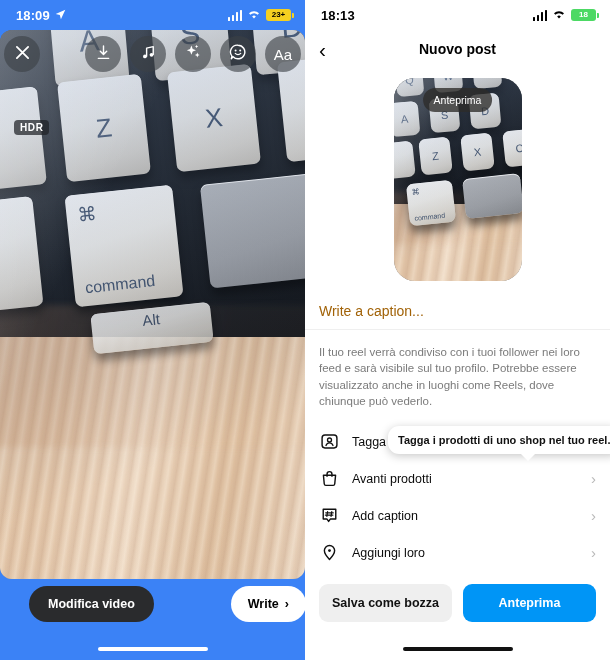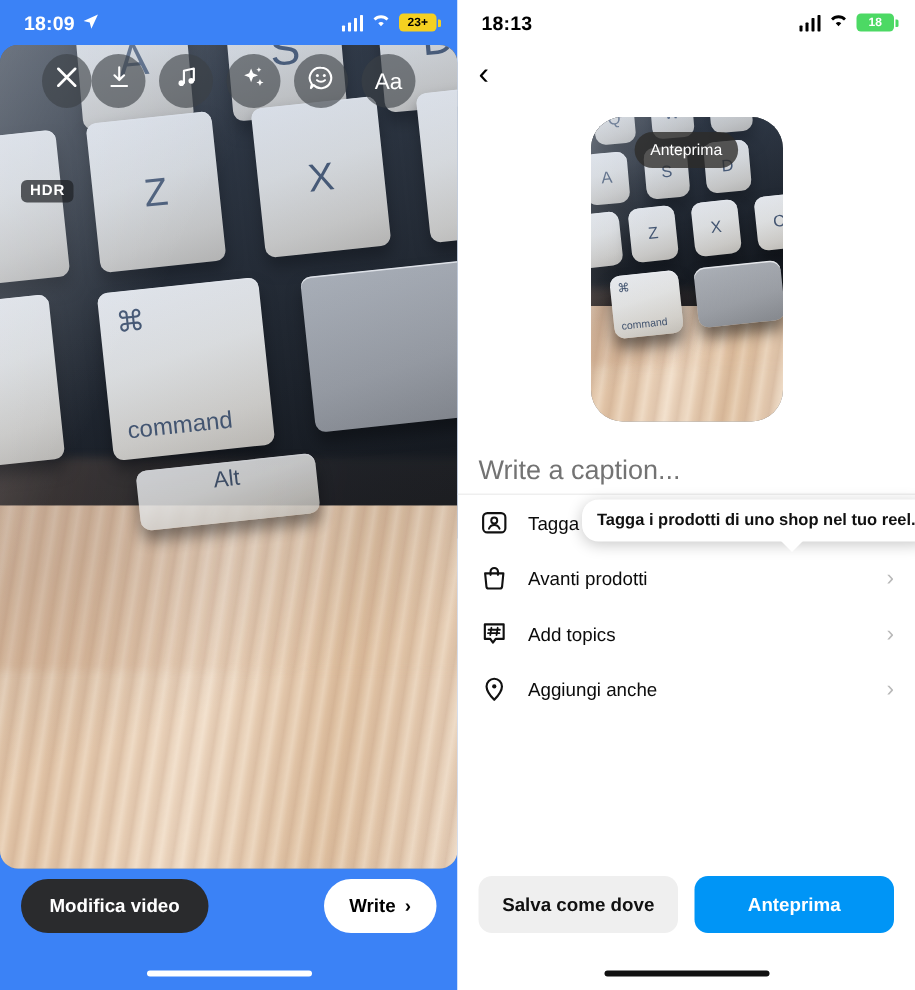--- a/index.html
+++ b/index.html
@@ -43,26 +43,26 @@
   .keys{position:absolute;inset:0;overflow:hidden;}
   .key{position:absolute;border-radius:7px;
     background:linear-gradient(168deg,#ffffff 0%,#f3f2ee 42%,#ddd9d1 78%,#c8c3ba 100%);
     box-shadow:0 7px 10px rgba(0,0,0,.5), inset 0 1px 0 rgba(255,255,255,.9);
     color:#41536e;font-size:26px;display:flex;align-items:center;justify-content:center;font-weight:500;}
   .key.dark{background:linear-gradient(168deg,#b9bcc0,#9fa2a7 60%,#85888d);color:#3c4a5e;}
   .sunbeam{position:absolute;left:-10%;top:-20%;width:130%;height:95%;
     background:linear-gradient(118deg,rgba(255,255,255,.40) 0%,rgba(255,255,255,0) 42%);pointer-events:none;}
   .coolshade{position:absolute;inset:0;background:linear-gradient(160deg,rgba(100,125,165,.30),rgba(60,75,105,.10) 55%,rgba(0,0,0,0) 75%);pointer-events:none;}
 
-  .topbar{position:absolute;left:0;top:36px;width:305px;display:flex;align-items:center;padding:0 28px;box-sizing:border-box;}
+  .topbar{position:absolute;left:0;top:36px;width:305px;display:flex;align-items:center;padding:0 4px;box-sizing:border-box;}
   .circ{width:36px;height:36px;border-radius:50%;background:rgba(60,64,70,.62);display:flex;align-items:center;justify-content:center;color:#fff;}
   .topicons{margin-left:auto;display:flex;gap:9px;}
   .hdr{position:absolute;left:14px;top:90px;background:rgba(30,33,38,.72);color:#fff;font-size:10px;font-weight:bold;letter-spacing:.6px;padding:2px 6px;border-radius:4px;}
 
-  .lbtns{position:absolute;left:0;bottom:38px;width:305px;display:flex;align-items:center;justify-content:space-between;padding:0 14px;box-sizing:border-box;}
+  .lbtns{position:absolute;left:15px;bottom:38px;width:305px;display:flex;align-items:center;justify-content:space-between;padding:0 14px;box-sizing:border-box;}
   .pill-dark{background:#2a2b2d;color:#fff;font-size:12.5px;font-weight:bold;border-radius:22px;padding:11px 19px;}
   .pill-light{background:#fff;color:#000;font-size:12.5px;font-weight:bold;border-radius:22px;padding:11px 17px;display:flex;align-items:center;gap:6px;}
   .home-ind{position:absolute;bottom:9px;left:50%;transform:translateX(-50%);width:110px;height:4.5px;border-radius:3px;}
   .home-w{background:#fff;}
   .home-b{background:#111;}
 
   
   .right{position:relative;width:305px;height:660px;background:#fff;overflow:hidden;}
   .statusbar.dark .sb-time{color:#000;}
   .bars.black i{background:#000;}
@@ -70,21 +70,21 @@
   .navbar{position:relative;height:38px;display:flex;align-items:center;padding:0 14px;}
   .navtitle{position:absolute;left:0;right:0;text-align:center;font-size:14px;font-weight:bold;color:#000;pointer-events:none;}
   .back{font-size:21px;color:#000;line-height:1;font-weight:300;z-index:2;}
 
   .thumbwrap{display:flex;justify-content:center;margin-top:10px;}
   .thumb{position:relative;width:128px;height:203px;border-radius:21px;overflow:hidden;background:#6f7377;}
   .thumb .kbase{top:-8%;height:70%;}
   .badge-top{position:absolute;top:10px;left:50%;transform:translateX(-50%);background:rgba(45,43,41,.78);color:#fff;font-size:10.5px;font-weight:500;padding:6px 11px;border-radius:16px;white-space:nowrap;}
   .badge-bot{position:absolute;bottom:8px;left:50%;transform:translateX(-50%);background:rgba(45,43,41,.72);color:#fff;font-size:10.5px;font-weight:500;padding:7px 12px;border-radius:18px;white-space:nowrap;}
 
-  .caption{padding:22px 14px 0 14px;font-size:18px;color:#737373;height:48px;box-sizing:border-box;}
+  .caption{padding:22px 14px 0 14px;font-size:14px;color:#a16207;height:48px;box-sizing:border-box;}
   .divider{height:1px;background:#efefef;margin:0;}
   .note{padding:14px 14px 14px 14px;font-size:11.5px;line-height:1.42;color:#7b7b7b;}
 
   .row{position:relative;display:flex;align-items:center;height:37px;padding:0 14px;box-sizing:border-box;}
   .row .ic{width:20px;height:20px;display:flex;align-items:center;justify-content:center;margin-right:13px;flex:0 0 20px;}
   .row .lbl{font-size:12.5px;color:#0b0b0b;}
   .chev{margin-left:auto;color:#b9b9b9;font-size:15px;font-weight:300;}
 
   .tooltip{position:absolute;left:83px;top:3px;background:#fff;border-radius:11px;padding:8px 10px;font-size:11px;font-weight:bold;color:#111;white-space:nowrap;
     box-shadow:0 2px 10px rgba(0,0,0,.22);z-index:5;}
@@ -239,20 +239,21 @@
             </svg>
         </span>
         <span class="batt green">
           <span class="batt-txt">18</span>
         </span>
       </div>
     </div>
 
     <div class="navbar">
       <span class="back">‹</span>
+      <span class="navtitle">Nuovo post</span>
     </div>
 
     <div class="thumbwrap">
       <div class="thumb">
         <div class="kbdimg">
           <div class="kbase"></div>
           <div class="wood" style="top:62%;"></div>
           <div class="keys">
             <div class="key" style="left:2px;top:-14px;width:27px;height:32px;transform:rotate(-5deg);font-size:11px;">Q</div>
             <div class="key" style="left:40px;top:-18px;width:28px;height:32px;transform:rotate(-5deg);font-size:11px;">W</div>
@@ -275,20 +276,21 @@
         </div>
         <div class="badge-top">Anteprima</div>
       </div>
     </div>
 
     <div class="caption">
       <span>Write a caption...</span>
     </div>
     <div class="divider"></div>
 
+    <div class="note">Il tuo reel verrà condiviso con i tuoi follower nei loro feed e sarà visibile sul tuo profilo. Potrebbe essere visualizzato anche in luoghi come Reels, dove chiunque può vederlo.</div>
 
     <div class="row">
       <span class="ic">
         <svg width="19" height="19" viewBox="0 0 20 20">
             <rect x="2.2" y="3.2" width="15.6" height="13.6" rx="3" stroke="#111" stroke-width="1.5" fill="none"></rect>
             <circle cx="10" cy="8.4" r="2.1" stroke="#111" stroke-width="1.4" fill="none"></circle>
             <path d="M6.3 14.2c.7-1.8 2.1-2.7 3.7-2.7s3 .9 3.7 2.7" stroke="#111" stroke-width="1.4" fill="none" stroke-linecap="round"></path>
           </svg>
       </span>
       <span class="lbl">Tagga p</span>
@@ -307,36 +309,36 @@
       <span class="chev">›</span>
     </div>
 
     <div class="row">
       <span class="ic">
         <svg width="19" height="19" viewBox="0 0 20 20">
             <path d="M3.4 3.4h13.2v10.2H11l-1.9 2.6-1.9-2.6H3.4z" stroke="#111" stroke-width="1.5" fill="none" stroke-linejoin="round"></path>
             <path d="M8 5.8 7.2 11M12.4 5.8 11.6 11M6 7.2h8M5.6 9.6h8" stroke="#111" stroke-width="1.25" stroke-linecap="round"></path>
           </svg>
       </span>
-      <span class="lbl">Add topics</span>
+      <span class="lbl">Add caption</span>
       <span class="chev">›</span>
     </div>
 
     <div class="row">
       <span class="ic">
         <svg width="19" height="19" viewBox="0 0 20 20">
             <path d="M10 2.6c3 0 5.4 2.4 5.4 5.4 0 3.8-5.4 9.4-5.4 9.4S4.6 11.8 4.6 8c0-3 2.4-5.4 5.4-5.4z" stroke="#111" stroke-width="1.5" fill="none" stroke-linejoin="round"></path>
             <circle cx="10" cy="8" r="1.5" fill="#111"></circle>
           </svg>
       </span>
-      <span class="lbl">Aggiungi anche</span>
+      <span class="lbl">Aggiungi loro</span>
       <span class="chev">›</span>
     </div>
 
     <div class="actions">
-      <div class="btn btn-draft">Salva come dove</div>
+      <div class="btn btn-draft">Salva come bozza</div>
       <div class="btn btn-share" style="background: rgb(0, 149, 246);">Anteprima</div>
     </div>
 
     <div class="home-ind home-b"></div>
   </div>
 
 </div>
 
 </body></html>

